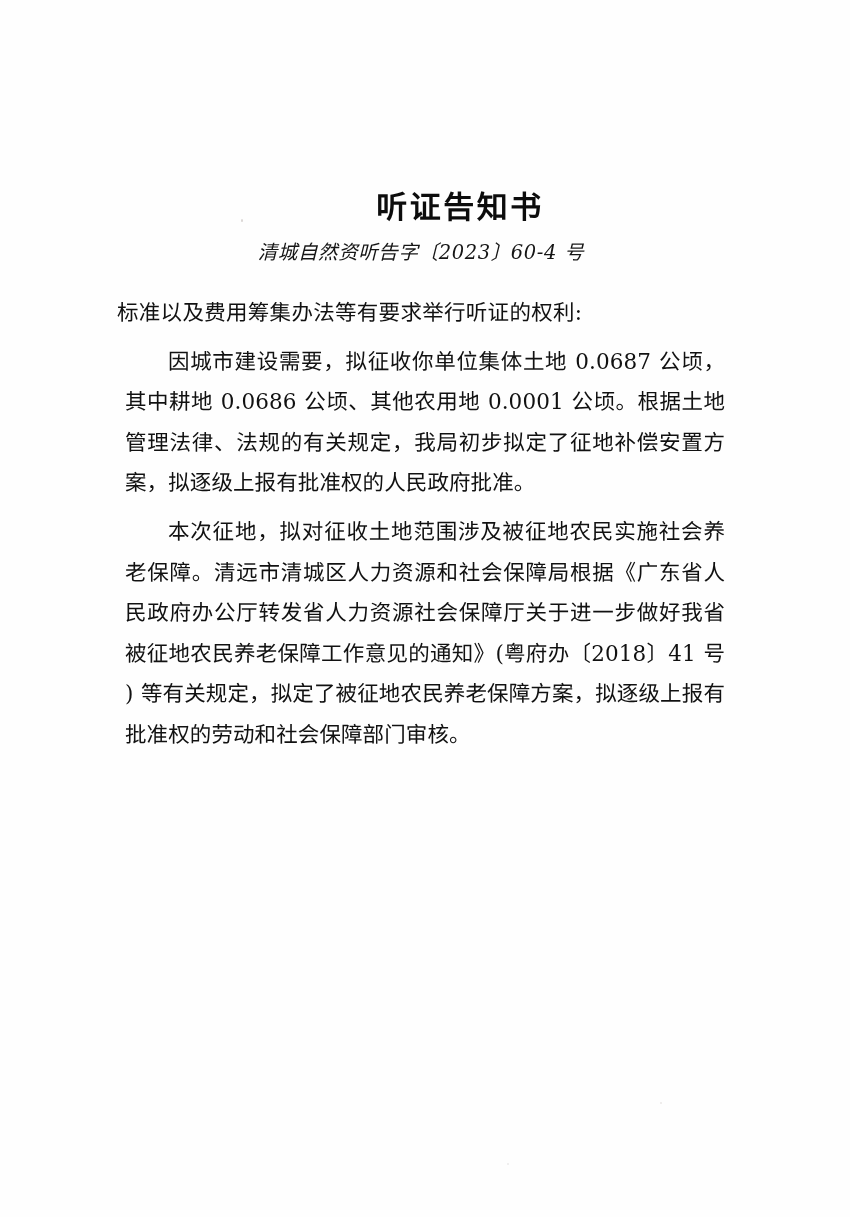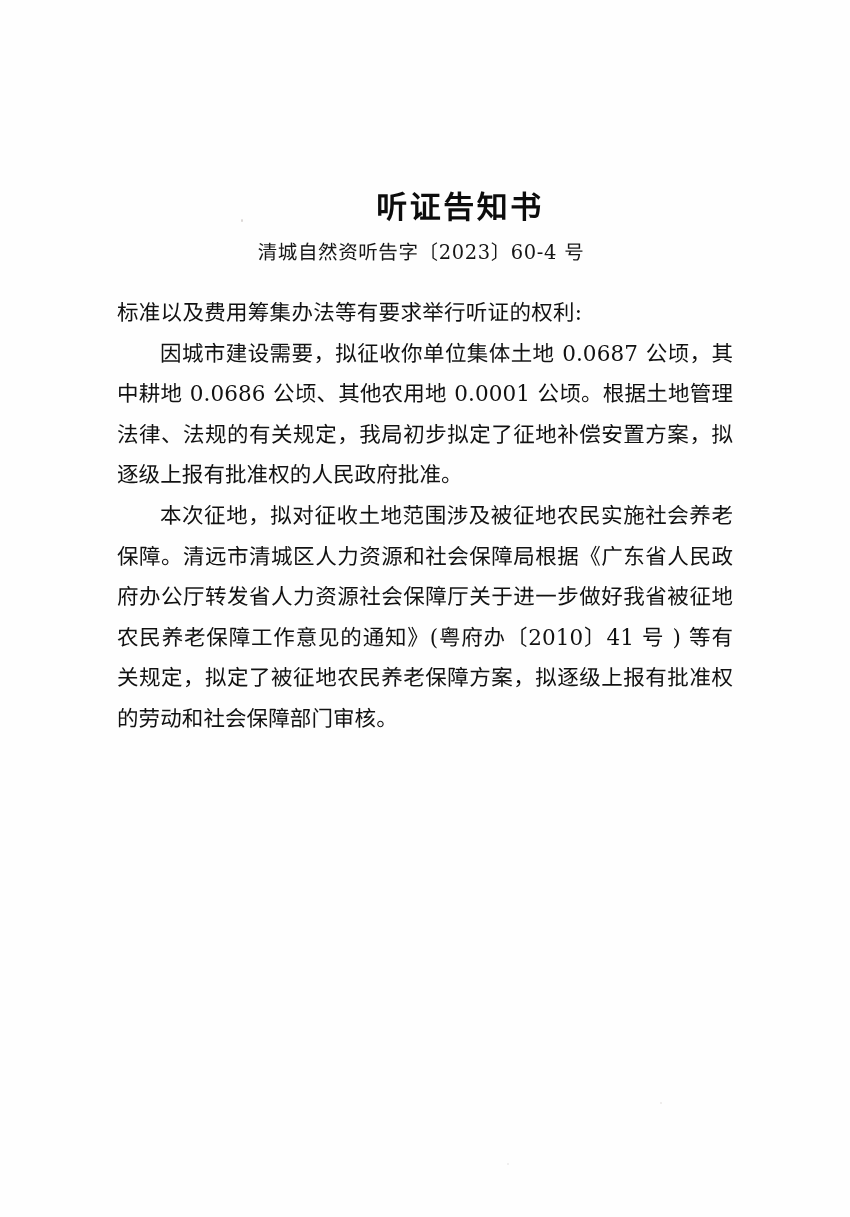--- a/index.html
+++ b/index.html
@@ -52,20 +52,21 @@
     top: 236px;
     left: 0;
     width: 850px;
     text-align: center;
     padding-right: 8px;
     box-sizing: border-box;
     font-size: 19.5px;
     line-height: 34px;
     letter-spacing: 0.6px;
     color: #151515;
+    font-style: italic;
   }
 
   .body-block {
     position: absolute;
     top: 293px;
     left: 117px;
     width: 616px;
     font-size: 21.5px;
     line-height: 40.6px;
     letter-spacing: 0.1px;
@@ -73,21 +74,21 @@
   }
 
   .addressee {
     margin: 0 0 0 0;
     text-align: justify;
     text-align-last: left;
     letter-spacing: 0.3px;
   }
 
   .para {
-    margin: 0;
+    margin: 8px;
     text-indent: 2em;
     text-align: justify;
     text-align-last: left;
     letter-spacing: 0.1px;
   }
 
   
   .para, .addressee, .doc-number {
     word-spacing: 0.02em;
   }
@@ -104,19 +105,19 @@
   <h1 class="doc-title">听证告知书</h1>
 
   <div class="doc-number">清城自然资听告字〔2023〕60-4 号</div>
 
   <div class="body-block">
 
     <p class="addressee">标准以及费用筹集办法等有要求举行听证的权利:</p>
 
     <p class="para">因城市建设需要，拟征收你单位集体土地 0.0687 公顷，其中耕地 0.0686 公顷、其他农用地 0.0001 公顷。根据土地管理法律、法规的有关规定，我局初步拟定了征地补偿安置方案，拟逐级上报有批准权的人民政府批准。</p>
 
-    <p class="para">本次征地，拟对征收土地范围涉及被征地农民实施社会养老保障。清远市清城区人力资源和社会保障局根据《广东省人民政府办公厅转发省人力资源社会保障厅关于进一步做好我省被征地农民养老保障工作意见的通知》(粤府办〔2010〕41 号 ) 等有关规定，拟定了被征地农民养老保障方案，拟逐级上报有批准权的劳动和社会保障部门审核。</p>
+    <p class="para">本次征地，拟对征收土地范围涉及被征地农民实施社会养老保障。清远市清城区人力资源和社会保障局根据《广东省人民政府办公厅转发省人力资源社会保障厅关于进一步做好我省被征地农民养老保障工作意见的通知》(粤府办〔2018〕41 号 ) 等有关规定，拟定了被征地农民养老保障方案，拟逐级上报有批准权的劳动和社会保障部门审核。</p>
 
 
 
   </div>
 
 </div>
 
 </body></html>

